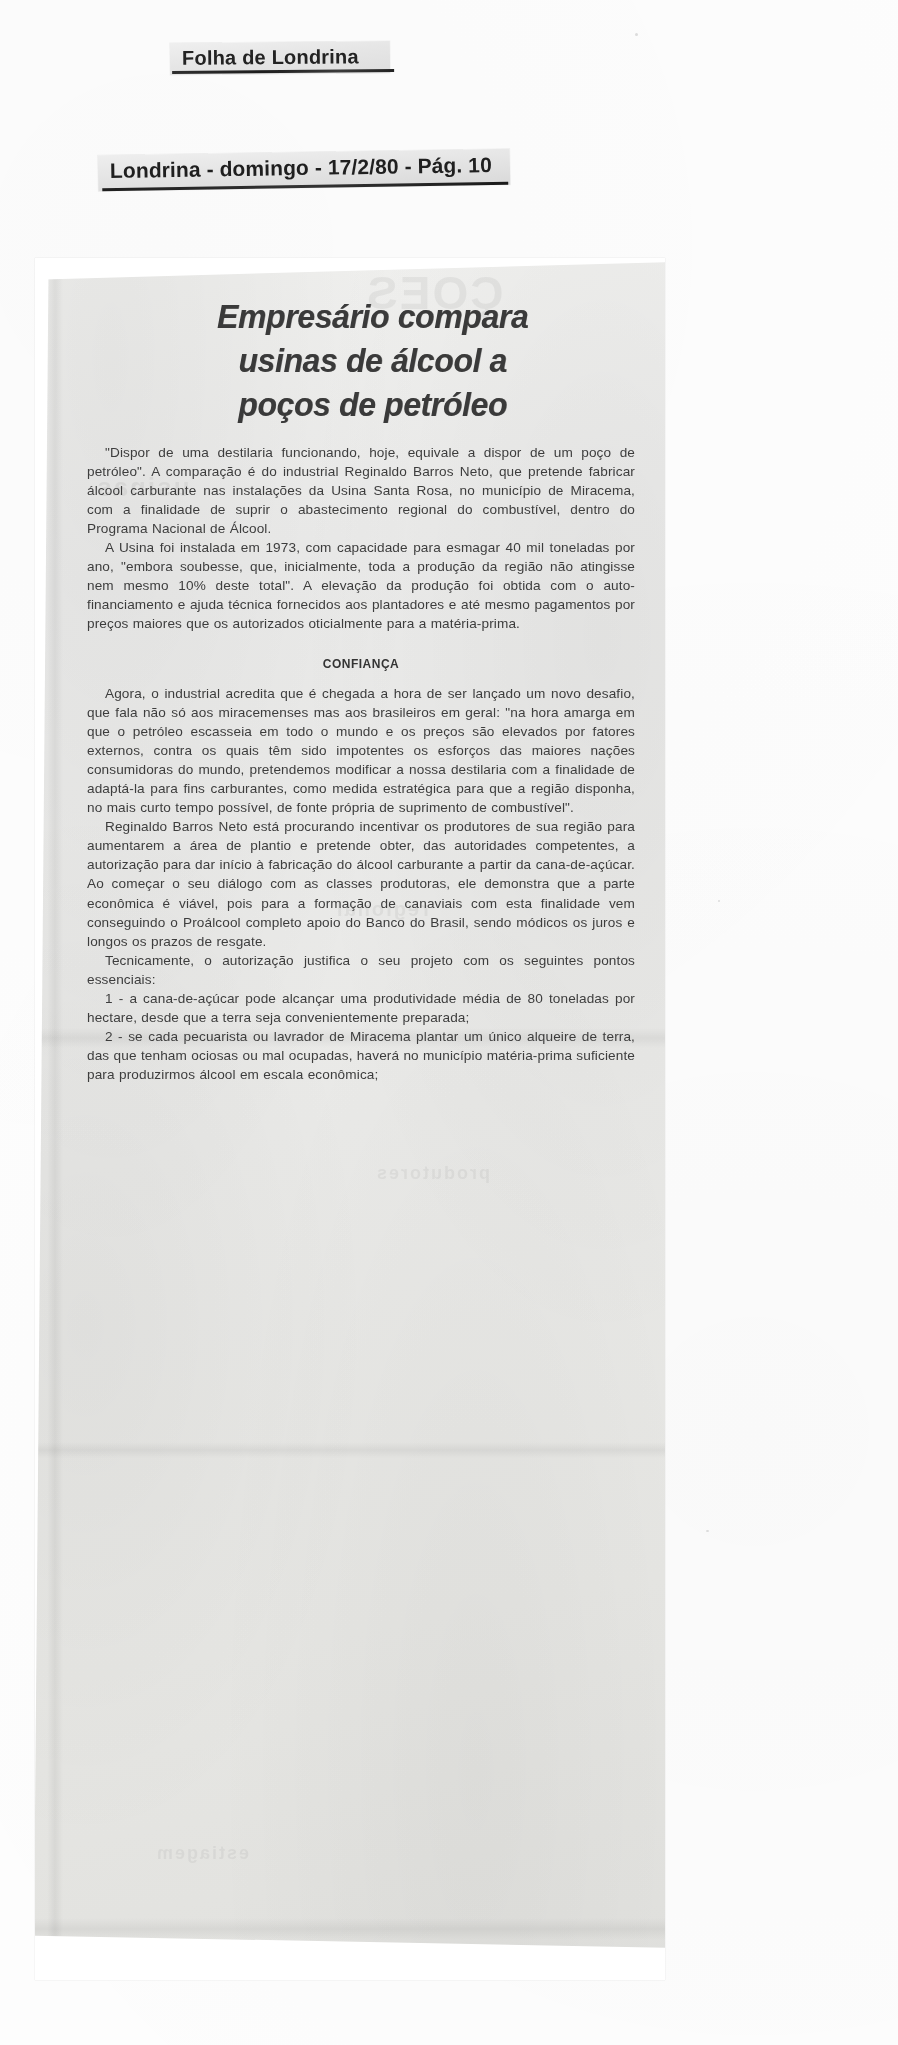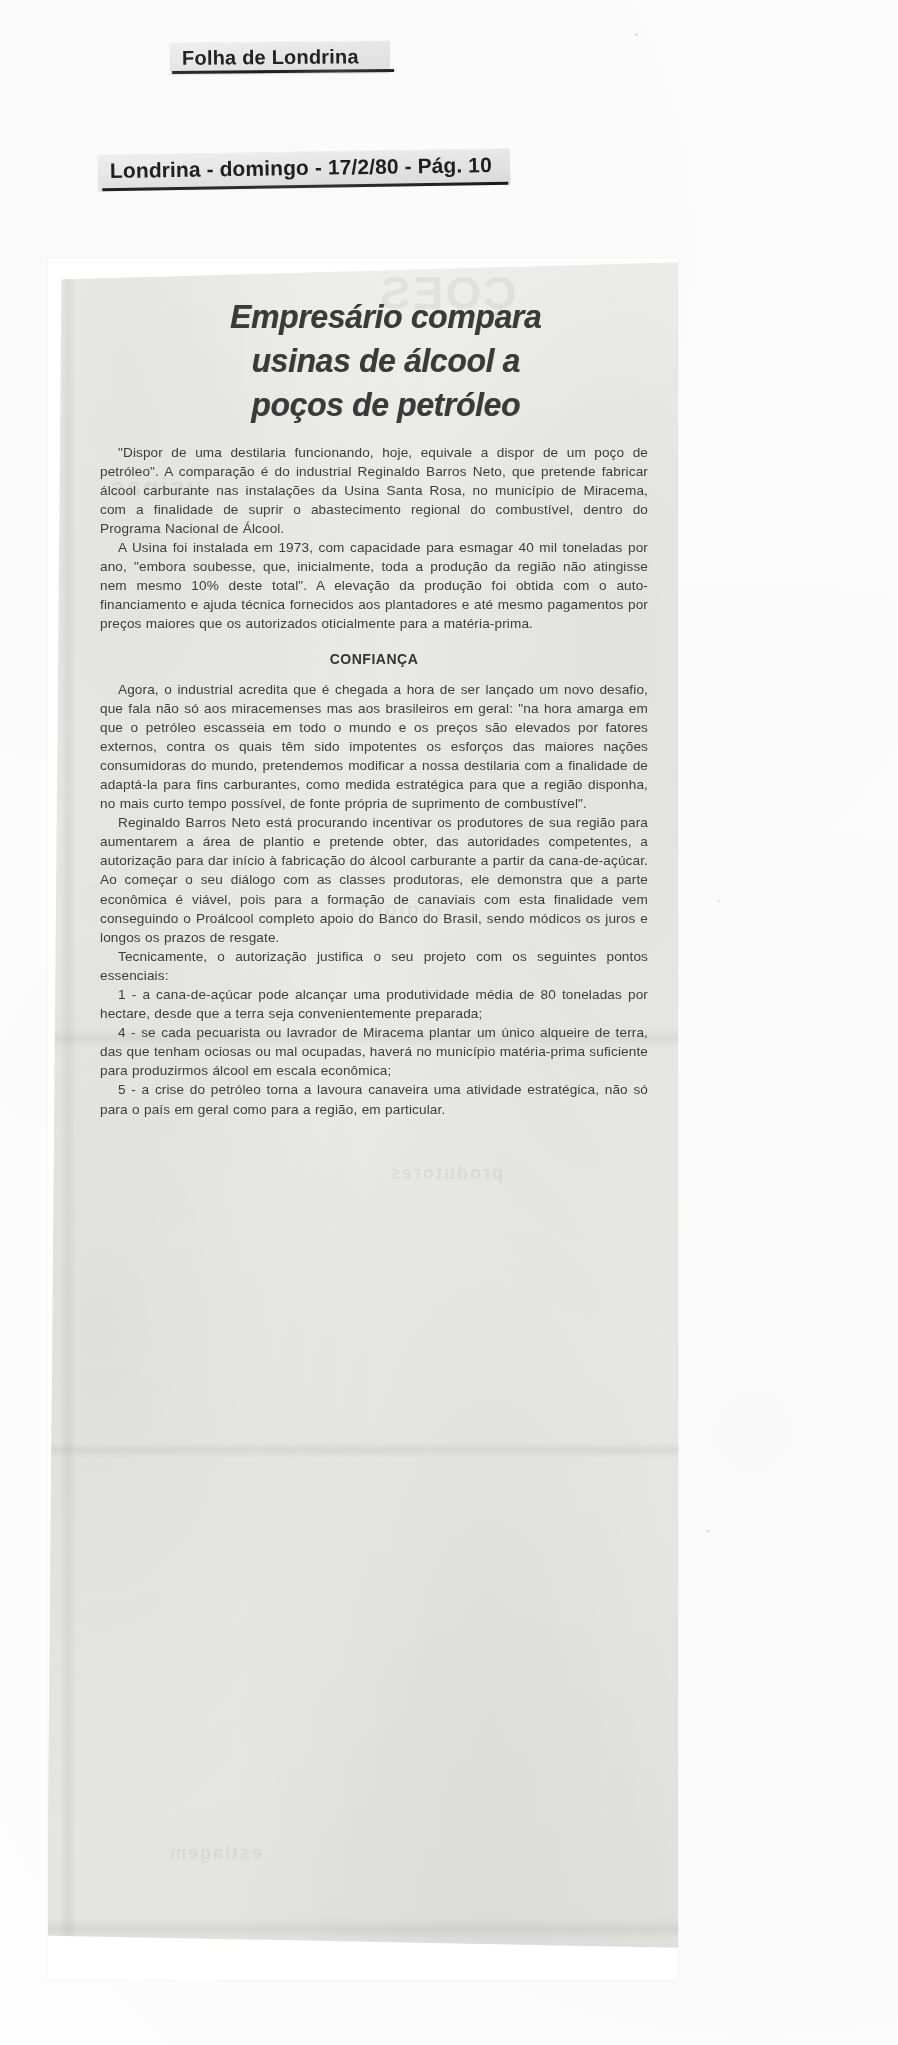--- a/index.html
+++ b/index.html
@@ -58,21 +58,21 @@
   }
   .dateline-text{
     position:absolute;left:12px;top:4px;
     font-size:21px;font-weight:bold;letter-spacing:0.1px;
     color:#1f1f1f;white-space:nowrap;
   }
 
   
   .clipping{
     position:absolute;
-    left:48px; top:258px;
+    left:35px; top:258px;
     width:630px; height:1722px;
     background:linear-gradient(170deg,#f2f2f0 0%,#ececeb 18%,#e9e9e7 50%,#e6e6e3 78%,#e1e1de 100%);
     box-shadow:0 0 1px rgba(0,0,0,0.18);
     overflow:hidden;
   }
   .clipping::before{
     content:"";position:absolute;inset:0;
     background:
       radial-gradient(ellipse at 12% 6%, rgba(0,0,0,0.05) 0%, rgba(0,0,0,0) 40%),
       radial-gradient(ellipse at 90% 22%, rgba(0,0,0,0.045) 0%, rgba(0,0,0,0) 38%),
@@ -149,23 +149,23 @@
     margin:0;
     font-size:13.6px;
     line-height:19.1px;
     text-align:justify;
     color:#3d3d3d;
     letter-spacing:0.12px;
     text-indent:18px;
     word-spacing:0.4px;
   }
   .subhead{
-    margin:17px 0 13px 0;
+    margin:23px 0 13px 0;
     text-align:center;
-    font-size:14px;
+    font-size:12px;
     font-weight:bold;
     letter-spacing:0.5px;
     color:#343434;
   }
   .subhead.just{ margin-top:22px; margin-bottom:16px; }
   .item{ text-indent:18px; }
 </style>
 </head>
 <body>
 
@@ -218,19 +218,18 @@
 
         <h2 class="subhead">CONFIANÇA</h2>
 
         <p class="para">Agora, o industrial acredita que é chegada a hora de ser lançado um novo desafio, que fala não só aos miracemenses mas aos brasileiros em geral: "na hora amarga em que o petróleo escasseia em todo o mundo e os preços são elevados por fatores externos, contra os quais têm sido impotentes os esforços das maiores nações consumidoras do mundo, pretendemos modificar a nossa destilaria com a finalidade de adaptá-la para fins carburantes, como medida estratégica para que a região disponha, no mais curto tempo possível, de fonte própria de suprimento de combustível".</p>
         <p class="para">Reginaldo Barros Neto está procurando incentivar os produtores de sua região para aumentarem a área de plantio e pretende obter, das autoridades competentes, a autorização para dar início à fabricação do álcool carburante a partir da cana-de-açúcar. Ao começar o seu diálogo com as classes produtoras, ele demonstra que a parte econômica é viável, pois para a formação de canaviais com esta finalidade vem conseguindo o Proálcool completo apoio do Banco do Brasil, sendo módicos os juros e longos os prazos de resgate.</p>
 
 
         <p class="para">Tecnicamente, o autorização justifica o seu projeto com os seguintes pontos essenciais:</p>
 
         <p class="para item">1 - a cana-de-açúcar pode alcançar uma produtividade média de 80 toneladas por hectare, desde que a terra seja convenientemente preparada;</p>
-        <p class="para item">4 - se cada pecuarista ou lavrador de Miracema plantar um único alqueire de terra, das que tenham ociosas ou mal ocupadas, haverá no município matéria-prima suficiente para produzirmos álcool em escala econômica;</p>
-        <p class="para item">5 - a crise do petróleo torna a lavoura canaveira uma atividade estratégica, não só para o país em geral como para a região, em particular.</p>
+        <p class="para item">2 - se cada pecuarista ou lavrador de Miracema plantar um único alqueire de terra, das que tenham ociosas ou mal ocupadas, haverá no município matéria-prima suficiente para produzirmos álcool em escala econômica;</p>
 
       </div>
     </div>
   </div>
 </div>
 
 </body></html>

